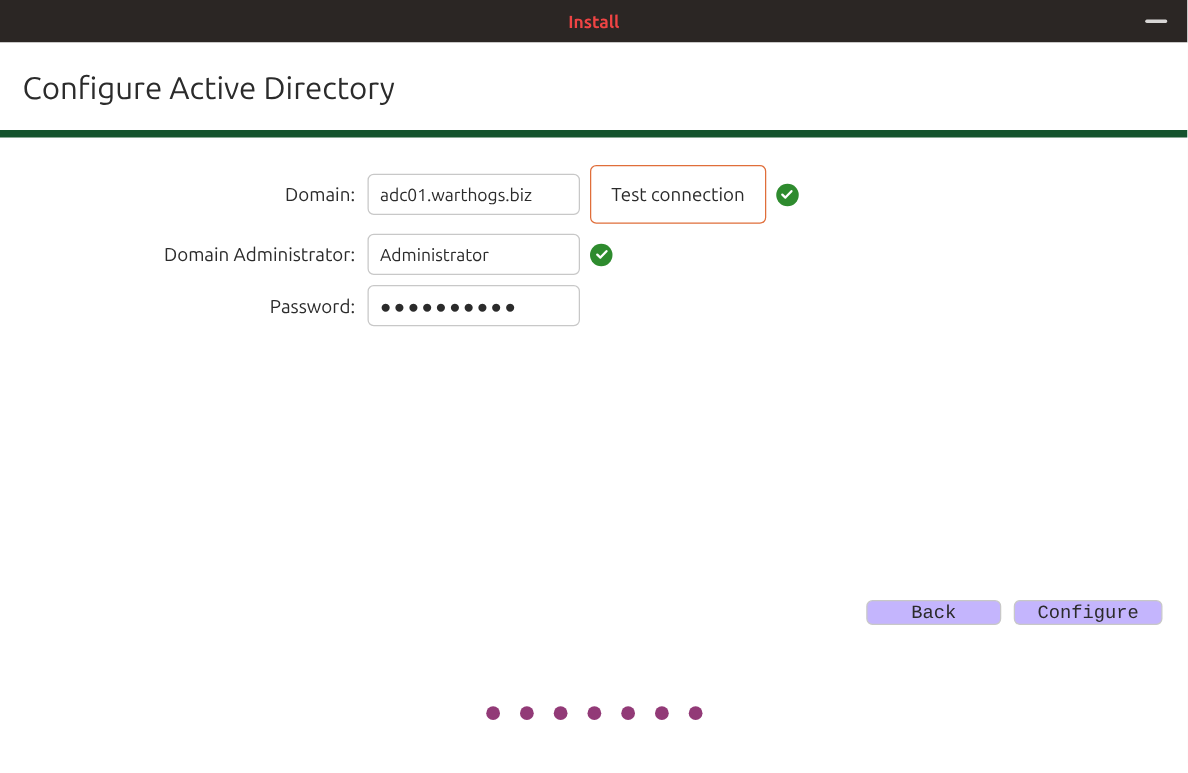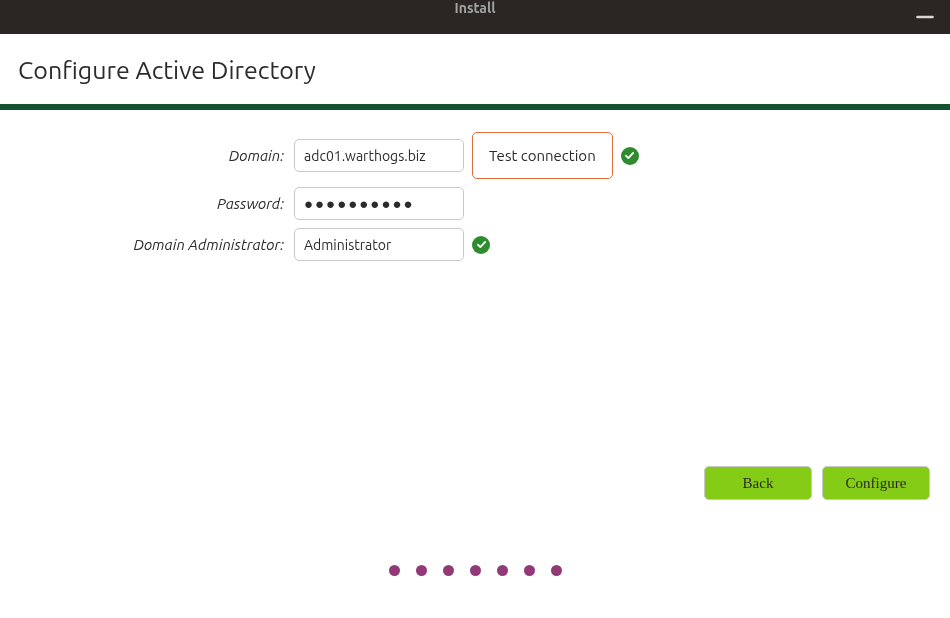--- a/index.html
+++ b/index.html
@@ -9,23 +9,24 @@
     }
     body {
       font-family: Ubuntu, "Segoe UI", Cantarell, sans-serif;
       background: #fafafa;
       width: 950px;
       height: 618px;
       overflow: hidden;
     }
     .titlebar {
       background: #2b2624;
-      color: #a3a3a3;
+      color: #ef4444;
       height: 34px;
       display: flex;
+      align-items: center;
       justify-content: center;
       position: relative;
       font-weight: 600;
       font-size: 14px;
     }
     .titlebar-minimize {
       position: absolute;
       right: 16px;
       top: 50%;
       transform: translateY(-50%);
@@ -63,21 +64,20 @@
       display: grid;
       grid-template-columns: 286px 170px auto;
       align-items: center;
       column-gap: 8px;
     }
     .form-label {
       text-align: right;
       font-size: 15px;
       color: #2b2b2b;
       padding-right: 2px;
-      font-style: italic;
     }
     .text-input {
       width: 170px;
       height: 33px;
       border: 1px solid #c8c8c8;
       border-radius: 5px;
       padding: 0 9px;
       font-size: 14px;
       color: #2b2b2b;
       background: #ffffff;
@@ -113,29 +113,29 @@
       height: 11px;
     }
     .footer-buttons {
       position: absolute;
       right: 20px;
       bottom: 118px;
       display: flex;
       gap: 10px;
     }
     .btn {
-      height: 34px;
+      height: 20px;
       min-width: 108px;
       border: 1px solid #c8c8c8;
       border-radius: 5px;
-      background: #84cc16;
+      background: #c4b5fd;
       color: #2b2b2b;
       font-size: 15px;
       cursor: pointer;
-      font-family: Liberation Serif, serif;
+      font-family: Liberation Mono, monospace;
       padding: 0 18px;
     }
     .progress-dots {
       position: absolute;
       bottom: 42px;
       left: 0;
       width: 100%;
       display: flex;
       justify-content: center;
       gap: 16px;
@@ -178,37 +178,37 @@
         <button class="btn-test">Test connection</button>
         <span class="check-icon">
           <svg viewBox="0 0 12 12">
               <path d="M2 6.2 L4.7 8.8 L10 3.2" stroke="#ffffff" stroke-width="2" fill="none" stroke-linecap="round" stroke-linejoin="round"></path>
             </svg>
         </span>
       </div>
     </div>
 
     <div class="form-row">
-      <div class="form-label">Password:</div>
-      <input class="text-input password-dots" type="text" value="●●●●●●●●●●" style="">
-      <div class="right-slot"></div>
-    </div>
-
-    <div class="form-row">
       <div class="form-label">Domain Administrator:</div>
       <input class="text-input" type="text" value="Administrator" style="">
       <div class="right-slot">
         <span class="check-icon">
           <svg viewBox="0 0 12 12">
               <path d="M2 6.2 L4.7 8.8 L10 3.2" stroke="#ffffff" stroke-width="2" fill="none" stroke-linecap="round" stroke-linejoin="round"></path>
             </svg>
         </span>
       </div>
     </div>
 
+    <div class="form-row">
+      <div class="form-label">Password:</div>
+      <input class="text-input password-dots" type="text" value="●●●●●●●●●●" style="">
+      <div class="right-slot"></div>
+    </div>
+
   </div>
 
   <div class="footer-buttons">
     <button class="btn">Back</button>
     <button class="btn">Configure</button>
   </div>
 
   <div class="progress-dots">
     <span class="dot"></span>
     <span class="dot"></span>

